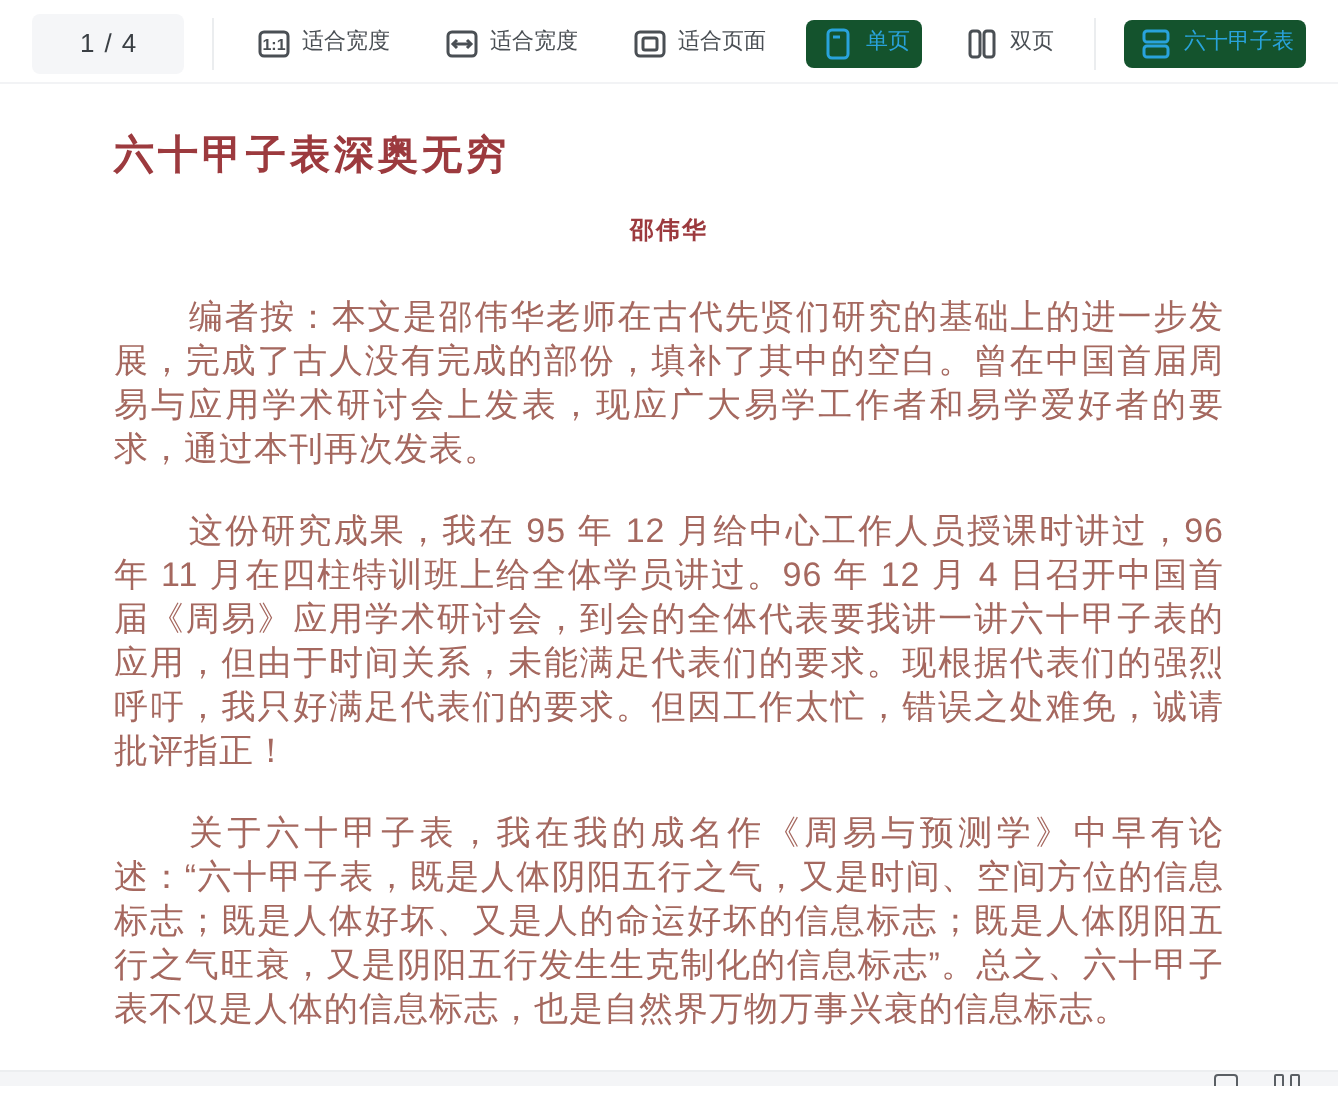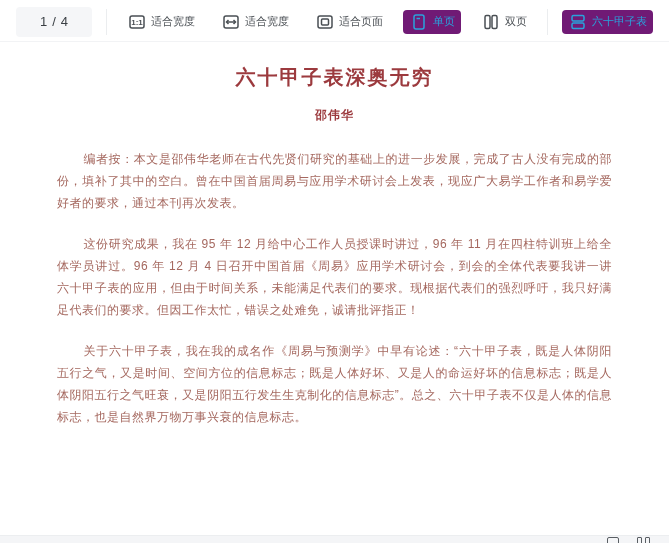--- a/index.html
+++ b/index.html
@@ -31,21 +31,21 @@
     cursor: pointer;
     user-select: none;
   }
   .tool .t-label {
     font-size: 11px;
     color: #4a4f54;
     white-space: nowrap;
     line-height: 13px;
   }
   .tool.disabled .t-label { color: #c9ccd1; }
-  .tool.active { background: #701a75; }
+  .tool.active { background: #14532d; }
   .tool.active .t-label { color: #29a3dc; }
   .tool svg { display: block; }
   .icon-stroke { stroke: #4a4f54; fill: none; stroke-width: 1.5; }
   .disabled .icon-stroke { stroke: #c9ccd1; }
   .active .icon-stroke { stroke: #29a3dc; }
   .one-one-text {
     font-size: 8px; fill: #4a4f54; font-weight: bold;
     font-family: "Liberation Sans", sans-serif;
   }
   .page-box {
@@ -69,38 +69,37 @@
   .doc {
     position: relative;
     height: 501px;
     background: #ffffff;
     overflow: hidden;
   }
   .doc-inner {
     padding: 20px 57px 0 57px;
   }
   .doc-title {
-    text-align: center;
     font-size: 20px;
     font-weight: bold;
     color: #9c3a3e;
     letter-spacing: 2px;
     margin-top: 2px;
   }
   .doc-author {
     text-align: center;
     font-size: 12px;
     font-weight: bold;
     color: #9c3a3e;
     margin-top: 16px;
     letter-spacing: 1px;
   }
   .para {
     margin-top: 19px;
-    font-size: 12px;
+    font-size: 17px;
     line-height: 22px;
     color: #a5685f;
     text-align: justify;
     text-indent: 2.2em;
     letter-spacing: 0.5px;
   }
   .para:first-of-type { margin-top: 24px; }
   
   .bottom-strip {
     position: absolute;

